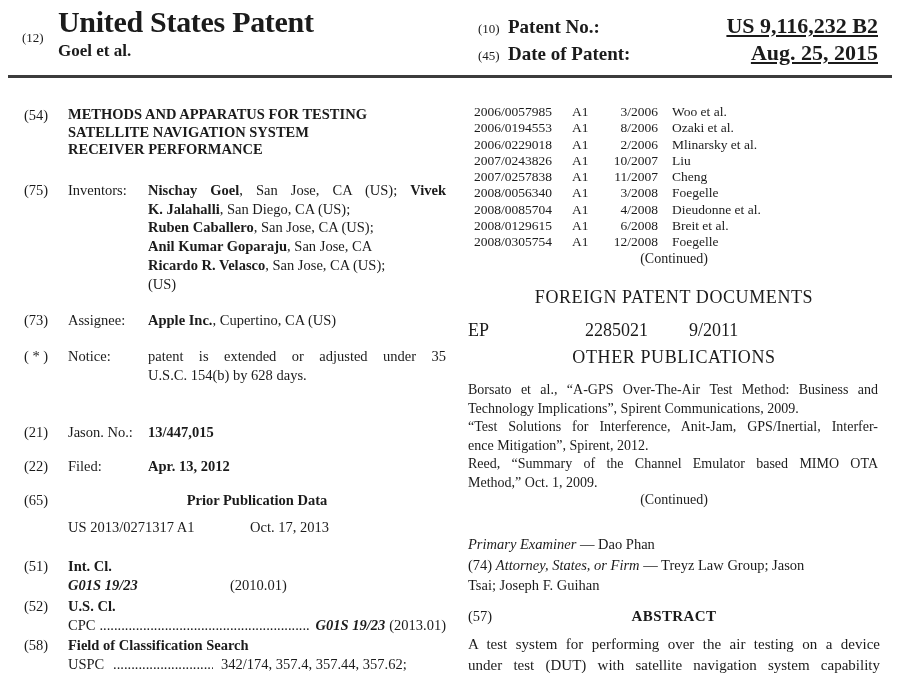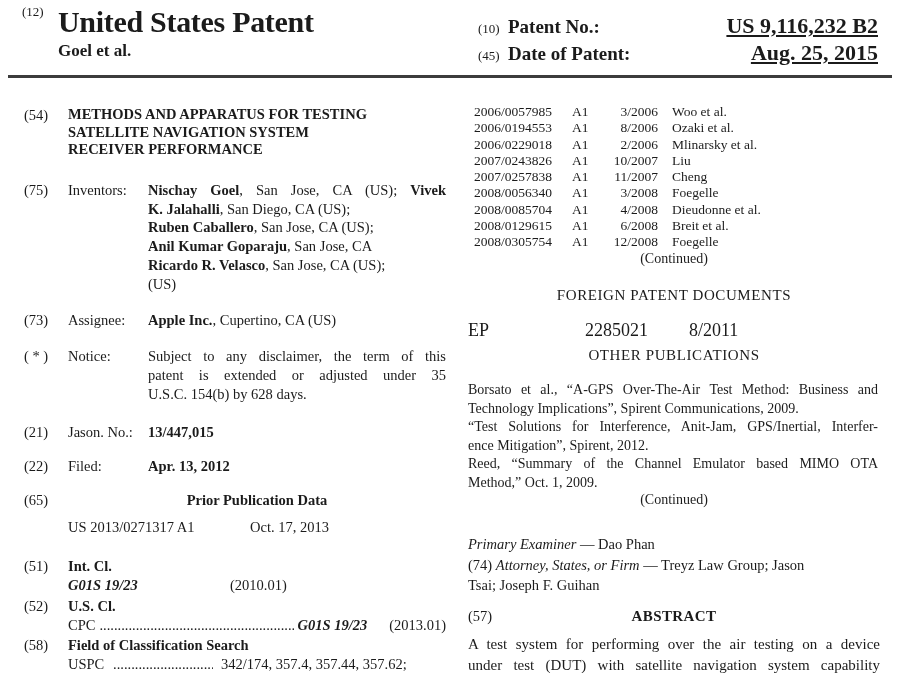--- a/index.html
+++ b/index.html
@@ -30,37 +30,37 @@
   .leader{display:flex;width:378px;}
   .leader .dots{flex:1;overflow:hidden;white-space:nowrap;margin:0 4px;}
   .uspc-dots{display:inline-block;width:100px;overflow:hidden;white-space:nowrap;vertical-align:bottom;margin-right:8px;}
   
   .cit{display:flex;font-size:13.5px;line-height:16.3px;}
   .cit-no{width:98px;flex:none;}
   .cit-kind{width:36px;flex:none;}
   .cit-date{width:50px;flex:none;text-align:right;}
   .cit-name{margin-left:14px;}
   .rc-center{position:absolute;left:468px;width:412px;text-align:center;}
-  .rc-heading{font-size:15px;letter-spacing:0.6px;}
+  .rc-heading{font-size:18px;letter-spacing:0.6px;}
   .pub{position:absolute;left:468px;width:410px;font-size:14px;line-height:18.6px;}
   .frn{position:absolute;left:468px;display:flex;font-size:18px;}
   .frn-country{width:117px;flex:none;}
   .frn-no{width:104px;flex:none;}
   .exam{position:absolute;left:468px;width:412px;font-size:14.5px;line-height:19.5px;}
   .abstract-head{position:absolute;left:468px;width:412px;}
   .abstract-head .anum{position:absolute;left:0;top:0;font-size:14.5px;}
   .abstract-head .atitle{display:block;text-align:center;font-weight:bold;font-size:15px;letter-spacing:0.4px;}
   .abstract-text{position:absolute;left:468px;width:412px;font-size:15px;line-height:21.3px;}
 </style>
 </head>
 <body>
 
 <div class="page">
 
-  <span class="abs hdr-num" style="left:22px;top:4px;">(12)</span>
+  <span class="abs hdr-num" style="left:22px;top:30px;">(12)</span>
   <div class="abs hdr-title" style="left:58px;top:5px;">United States Patent</div>
   <div class="abs hdr-authors" style="left:58px;top:41px;">Goel et al.</div>
 
   <div class="abs" style="left:478px;top:13px;width:400px;">
     <div class="hdr-right-row">
       <span class="hdr-num">(10)</span>
       <span class="hdr-right-label">Patent No.:</span>
       <span class="hdr-right-value">US 9,116,232 B2</span>
     </div>
     <div class="hdr-right-row">
@@ -97,21 +97,20 @@
   <div class="sec" style="top:311px;">
     <span class="num">(73)</span>
     <span class="lab">Assignee:</span>
     <div class="val"><span class="b">Apple Inc.</span><span>, Cupertino, CA (US)</span></div>
   </div>
 
   <div class="sec" style="top:347px;">
     <span class="num">( * )</span>
     <span class="lab">Notice:</span>
     <div class="val" style="line-height:19px;">
-      <div class="jl">Subject to any disclaimer, the term of this</div>
       <div class="jl">patent is extended or adjusted under 35</div>
       <div>U.S.C. 154(b) by 628 days.</div>
     </div>
   </div>
 
   <div class="sec" style="top:423px;">
     <span class="num">(21)</span>
     <span class="lab">Jason. No.:</span>
     <span class="b">13/447,015</span>
   </div>
@@ -145,21 +144,21 @@
   </div>
 
   <div class="sec" style="top:597px;">
     <span class="num">(52)</span>
     <div style="width:378px;">
       <div class="b">U.S. Cl.</div>
       <div class="leader">
         <span>CPC</span>
         <span class="dots">..........................................................</span>
         <span class="bi">G01S 19/23</span>
-        <span style="margin-left:22px;">(2013.01)</span>
+        <span style="margin-left:4px;">(2013.01)</span>
       </div>
     </div>
   </div>
 
   <div class="sec" style="top:636px;">
     <span class="num">(58)</span>
     <div style="width:378px;">
       <div class="b">Field of Classification Search</div>
       <div>
         <span style="display:inline-block;width:45px;">USPC</span><span class="uspc-dots">............................</span><span>342/174, 357.4, 357.44, 357.62;</span>
@@ -224,21 +223,21 @@
       </div>
   </div>
 
   <div class="rc-center" style="top:251px;font-size:14px;">(Continued)</div>
 
   <div class="rc-center rc-heading" style="top:287px;">FOREIGN PATENT DOCUMENTS</div>
 
   <div class="frn" style="top:320px;">
     <span class="frn-country">EP</span>
     <span class="frn-no">2285021</span>
-    <span>8/2011</span>
+    <span>9/2011</span>
   </div>
 
   <div class="rc-center rc-heading" style="top:347px;">OTHER PUBLICATIONS</div>
 
   <div class="pub" style="top:381px;">
     <div class="jl">Borsato et al., “A-GPS Over-The-Air Test Method: Business and</div>
     <div>Technology Implications”, Spirent Communications, 2009.</div>
     <div class="jl">“Test Solutions for Interference, Anit-Jam, GPS/Inertial, Interfer-</div>
     <div>ence Mitigation”, Spirent, 2012.</div>
     <div class="jl">Reed, “Summary of the Channel Emulator based MIMO OTA</div>

